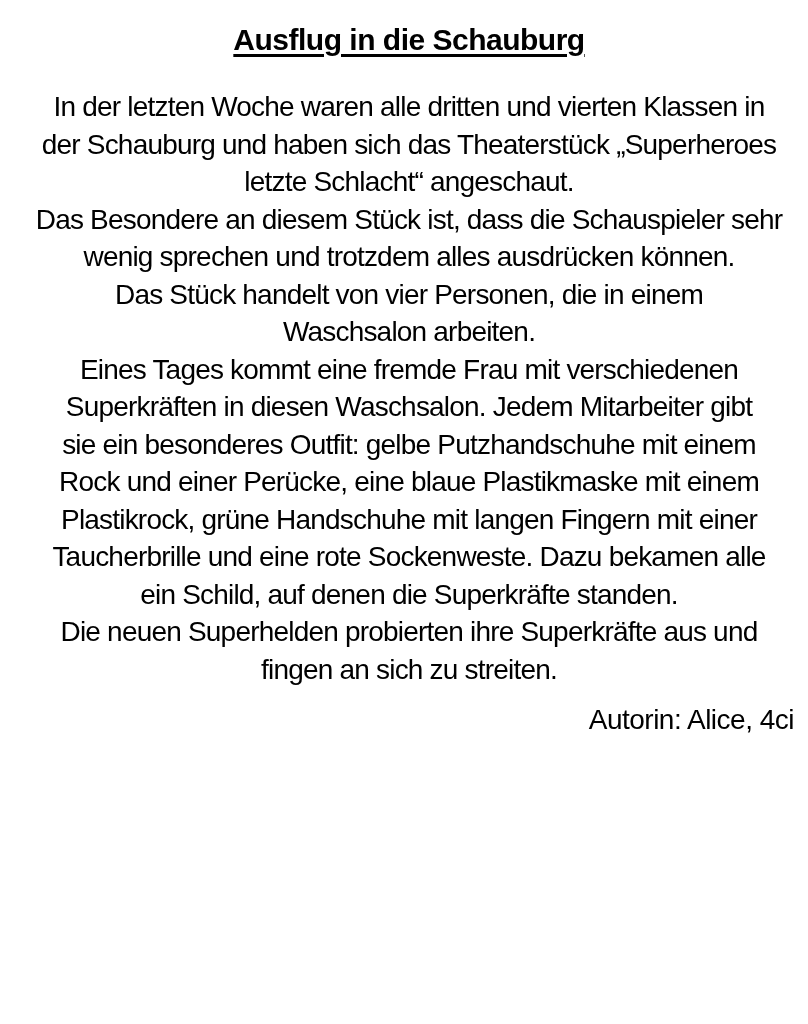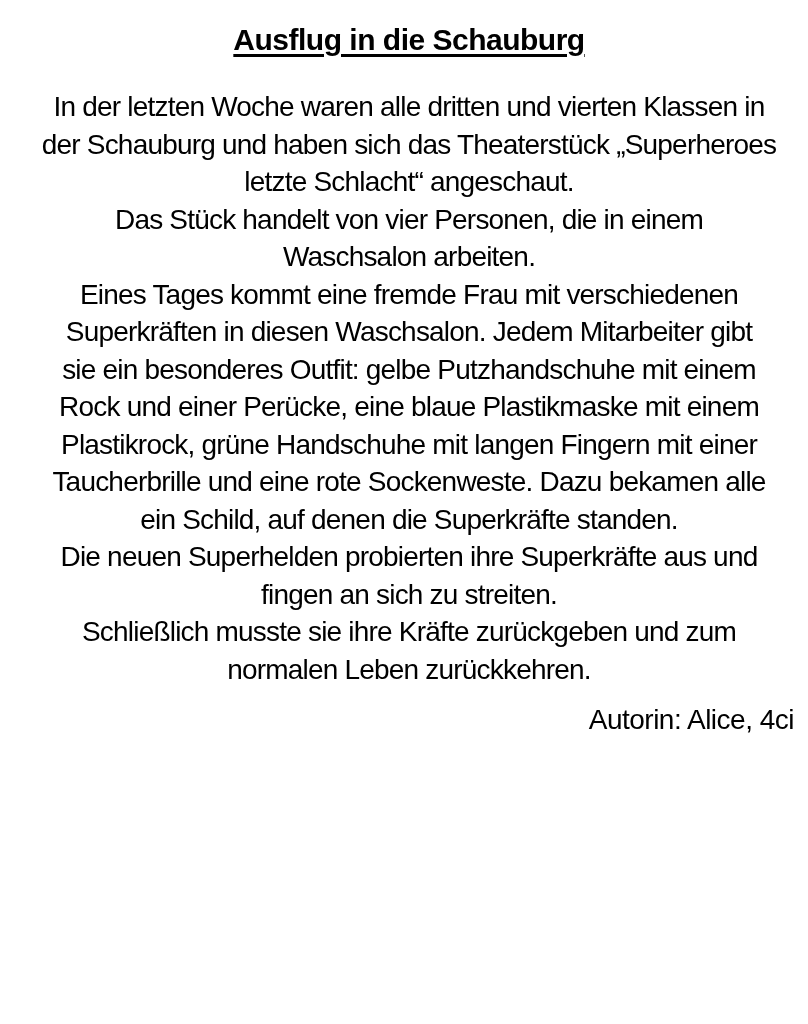--- a/index.html
+++ b/index.html
@@ -53,29 +53,29 @@
 </head>
 <body>
 
 <div class="page">
   <h1 class="doc-title">Ausflug in die Schauburg</h1>
 
   <div class="doc-body">
     <p>In der letzten Woche waren alle dritten und vierten Klassen in
 der Schauburg und haben sich das Theaterstück „Superheroes
 letzte Schlacht“ angeschaut.</p>
+    <p>Das Besondere an diesem Stück ist, dass die Schauspieler sehr
+wenig sprechen und trotzdem alles ausdrücken können.</p>
     <p>Das Stück handelt von vier Personen, die in einem
 Waschsalon arbeiten.</p>
     <p>Eines Tages kommt eine fremde Frau mit verschiedenen
 Superkräften in diesen Waschsalon. Jedem Mitarbeiter gibt
 sie ein besonderes Outfit: gelbe Putzhandschuhe mit einem
 Rock und einer Perücke, eine blaue Plastikmaske mit einem
 Plastikrock, grüne Handschuhe mit langen Fingern mit einer
 Taucherbrille und eine rote Sockenweste. Dazu bekamen alle
 ein Schild, auf denen die Superkräfte standen.</p>
     <p>Die neuen Superhelden probierten ihre Superkräfte aus und
 fingen an sich zu streiten.</p>
-    <p>Schließlich musste sie ihre Kräfte zurückgeben und zum
-normalen Leben zurückkehren.</p>
   </div>
 
   <div class="author-line">Autorin: Alice, 4ci</div>
 </div>
 
 </body></html>

